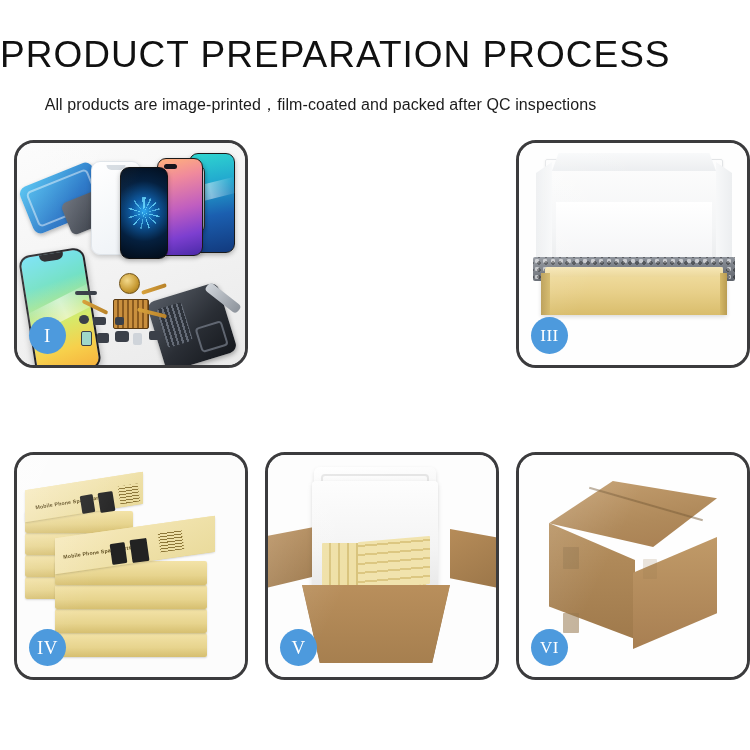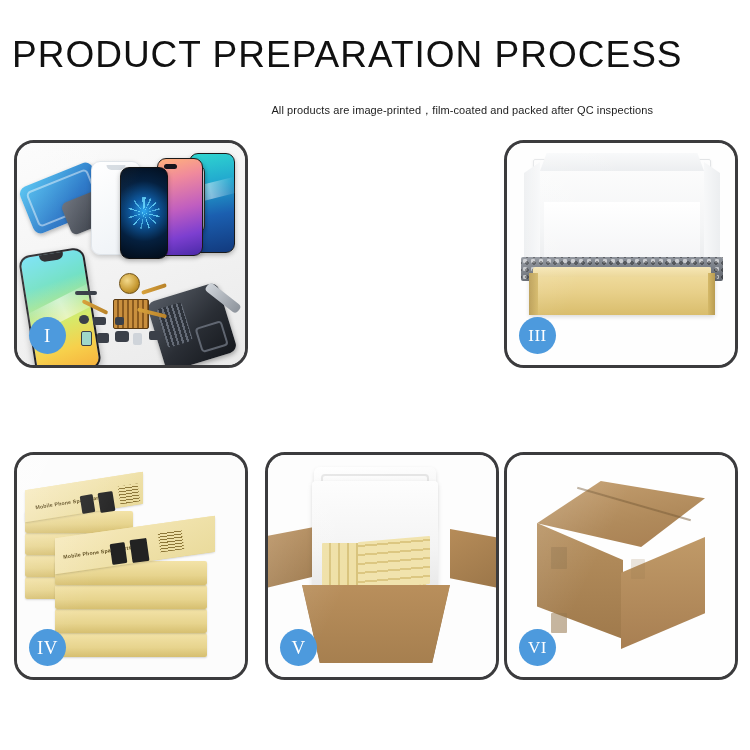--- a/index.html
+++ b/index.html
@@ -4,44 +4,44 @@
 <style>
   html,body{margin:0;padding:0;}
   body{
     width:750px;height:750px;background:#ffffff;overflow:hidden;
     font-family:"Liberation Sans","DejaVu Sans",sans-serif;
     -webkit-font-smoothing:antialiased;
   }
   .page{position:relative;width:750px;height:750px;background:#fff;}
 
   
-  .header{position:absolute;left:0;top:36px;width:641px;text-align:right;padding-left:12px;}
+  .header{position:absolute;left:0;top:36px;width:641px;text-align:center;}
   .title{
     font-size:37px;letter-spacing:1.0px;color:#111;
     font-weight:400;line-height:1.05;white-space:nowrap;
     font-family:"Liberation Sans","DejaVu Sans",sans-serif;
   }
   .subtitle{
-    margin-top:28px;font-size:11px;color:#1c1c1c;font-weight:400;
+    margin-top:20px;font-size:16px;color:#1c1c1c;font-weight:400;
     letter-spacing:.1px;white-space:nowrap;
   }
 
   
   .grid{position:absolute;left:14px;top:140px;width:722px;height:540px;}
   .panel{
     position:absolute;width:234px;height:228px;
     border:3px solid #3b3b3d;border-radius:20px;
     background:#f4f4f4;overflow:hidden;
     box-sizing:border-box;
   }
   .panel.r1{top:0;}
   .panel.r2{top:312px;}
   .panel.c1{left:0;}
   .panel.c2{left:251px;}
-  .panel.c3{left:490px;padding-left:35px;}
+  .panel.c3{left:502px;padding-left:35px;}
   .photo{position:absolute;inset:0;overflow:hidden;border-radius:17px;}
 
   .badge{
     position:absolute;left:12px;bottom:11px;
     width:37px;height:37px;border-radius:50%;
     background:#4d9add;color:#fff;
     display:flex;align-items:center;justify-content:center;
     font-family:"Liberation Serif","DejaVu Serif",serif;
     font-size:19px;letter-spacing:.5px;line-height:1;
     z-index:30;

